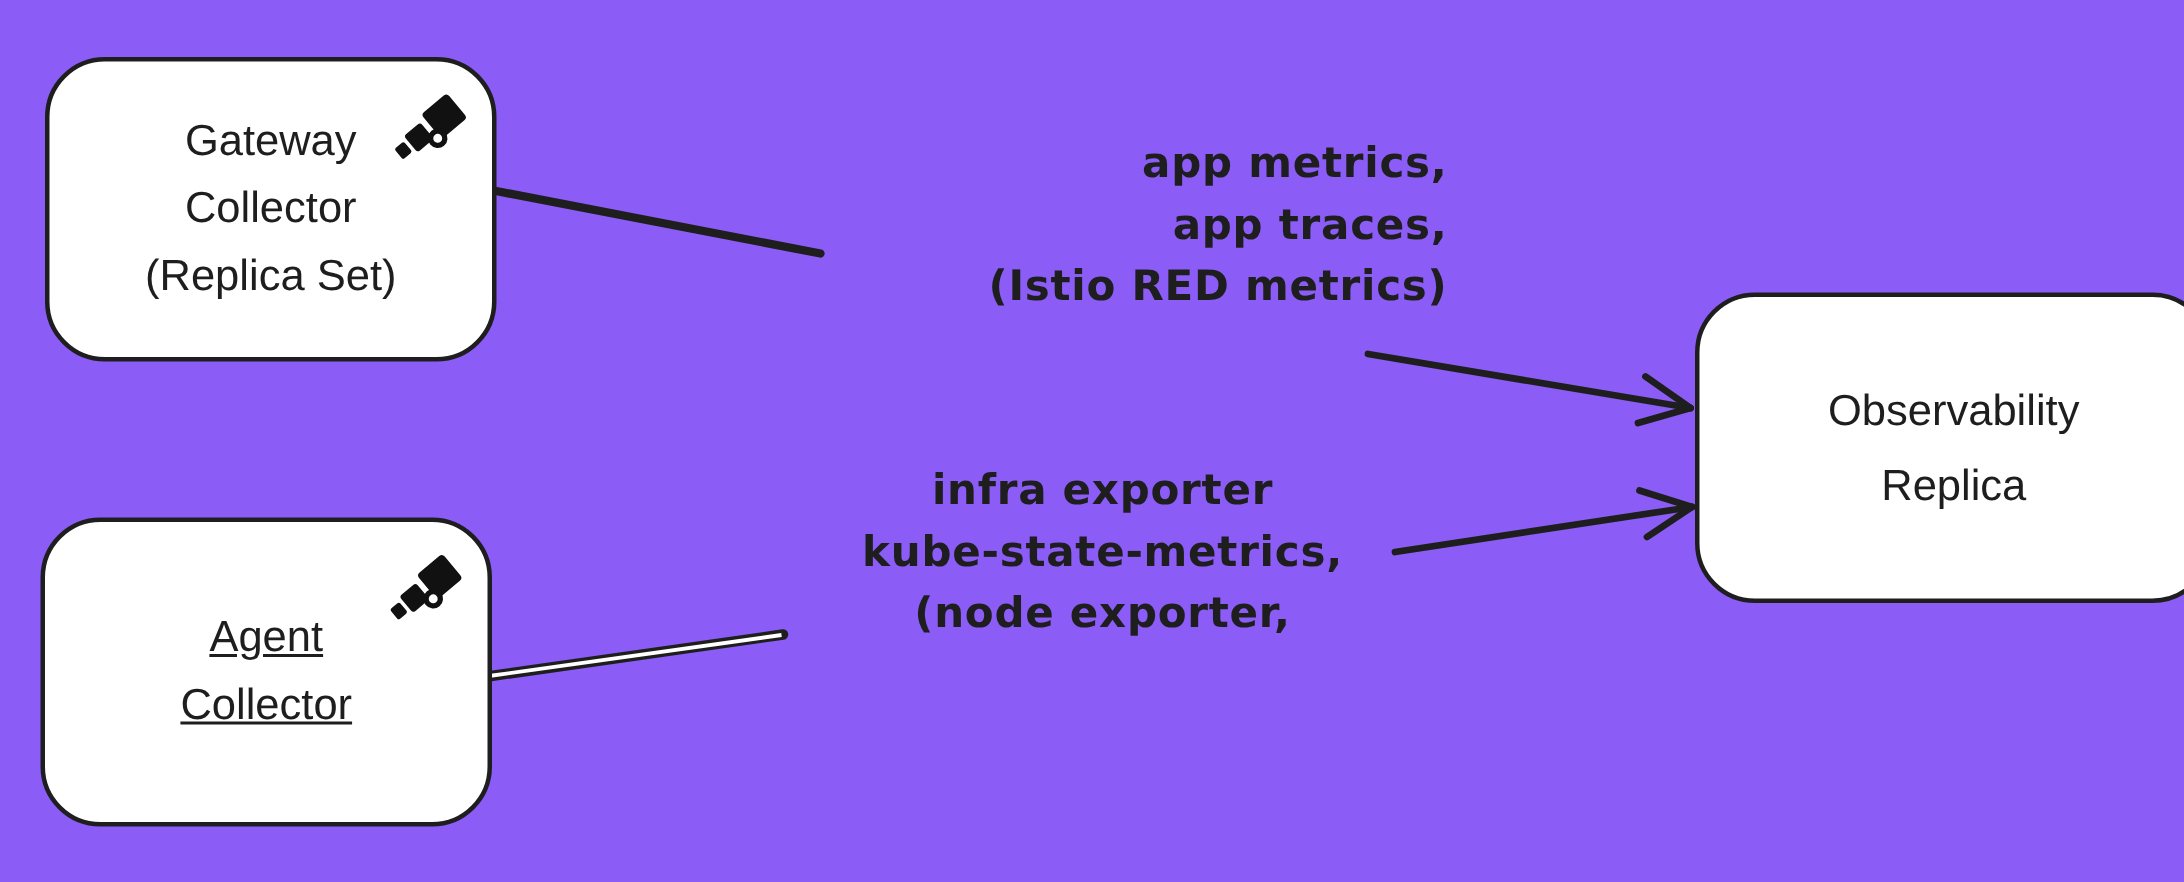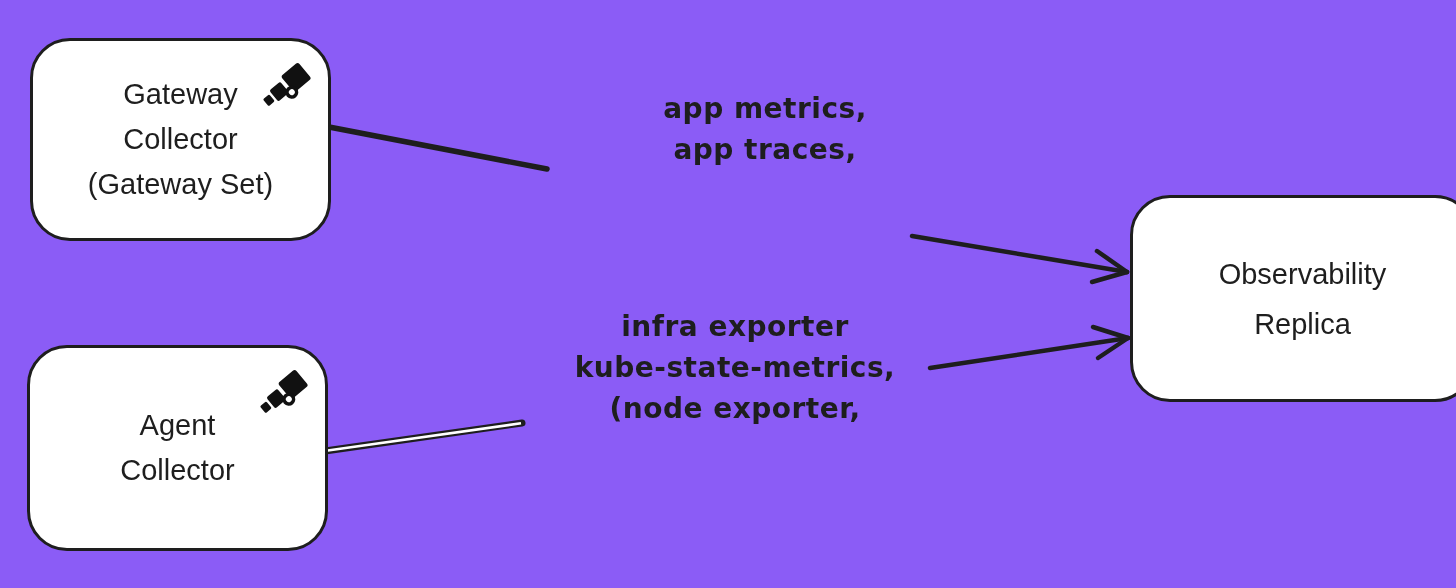--- a/index.html
+++ b/index.html
@@ -9,29 +9,29 @@
   }
   .connectors{position:absolute;left:0;top:0;width:1456px;height:588px;}
   .node{
     position:absolute;background:#ffffff;border:3.5px solid #1e1e1e;border-radius:40px;
     display:flex;align-items:center;justify-content:center;text-align:center;
     box-sizing:border-box;font-size:29px;line-height:45px;font-weight:500;color:#1e1e1e;
   }
   .node-text span{display:block;}
   .node-icon{position:absolute;top:16px;right:13px;width:57px;height:57px;}
   .node-gateway{left:30px;top:38px;width:301px;height:203px;}
-  .node-agent{left:27px;top:345px;width:301px;height:206px;}
+  .node-agent{left:27px;top:345px;width:301px;height:206px;text-decoration:underline;}
   .node-backend{left:1130px;top:195px;width:345px;height:207px;line-height:50px;}
   .edge-label{
     position:absolute;text-align:center;
     font-family:"DejaVu Sans",sans-serif;font-weight:600;font-size:28px;line-height:41px;
     letter-spacing:0.5px;color:#1e1e1e;
   }
   .edge-label span{display:block;white-space:nowrap;}
-  .label-app{left:565px;top:88px;width:400px;}
+  .label-app{left:565px;top:88px;width:400px;text-align:right;}
   .label-infra{left:520px;top:306px;width:430px;}
 </style>
 </head>
 <body>
 
 <div class="canvas">
 
   <svg class="connectors" viewBox="0 0 1456 588" fill="none">
 
     <g stroke-linecap="round" stroke="#1e1e1e">
@@ -56,21 +56,21 @@
       <g transform="rotate(-40 12 12)">
         <rect x="0.6" y="10.1" width="3.4" height="3.8" rx="0.6" fill="#111111"></rect>
         <rect x="5" y="9" width="6" height="6" rx="0.9" fill="#111111"></rect>
         <rect x="12.6" y="7.5" width="9.4" height="9" rx="1.1" fill="#111111"></rect>
         <circle cx="11.9" cy="15.6" r="2" fill="#ffffff" stroke="#111111" stroke-width="1.5"></circle>
       </g>
     </svg>
     <div class="node-text">
       <span>Gateway</span>
       <span>Collector</span>
-      <span>(Gateway Set)</span>
+      <span>(Replica Set)</span>
     </div>
   </div>
 
   <div class="node node-agent">
     <svg class="node-icon" viewBox="0 0 24 24">
       <g transform="rotate(-40 12 12)">
         <rect x="0.6" y="10.1" width="3.4" height="3.8" rx="0.6" fill="#111111"></rect>
         <rect x="5" y="9" width="6" height="6" rx="0.9" fill="#111111"></rect>
         <rect x="12.6" y="7.5" width="9.4" height="9" rx="1.1" fill="#111111"></rect>
         <circle cx="11.9" cy="15.6" r="2" fill="#ffffff" stroke="#111111" stroke-width="1.5"></circle>
@@ -85,20 +85,21 @@
   <div class="node node-backend">
     <div class="node-text">
       <span>Observability</span>
       <span>Replica</span>
     </div>
   </div>
 
   <div class="edge-label label-app">
     <span>app metrics,</span>
     <span>app traces,</span>
+    <span>(Istio RED metrics)</span>
   </div>
 
   <div class="edge-label label-infra">
     <span>infra exporter</span>
     <span>kube-state-metrics,</span>
     <span>(node exporter,</span>
   </div>
 
 </div>
 

